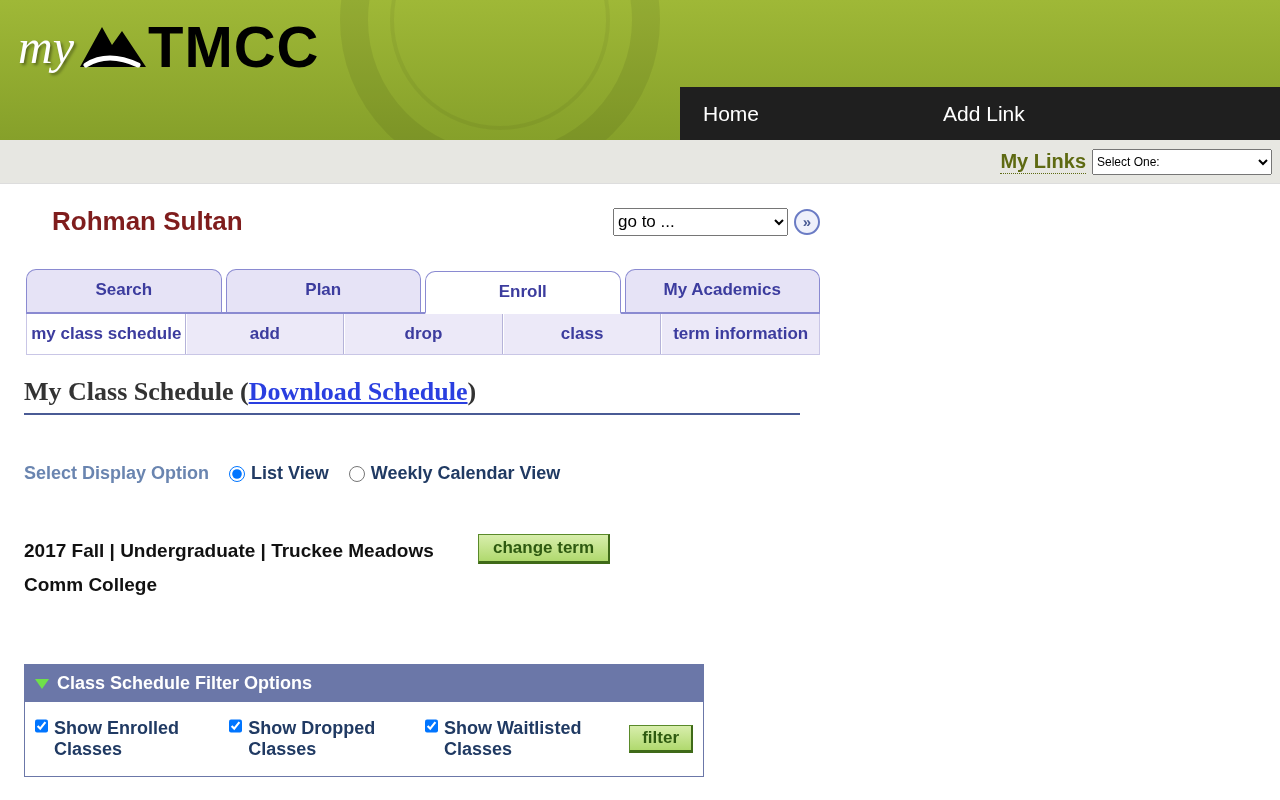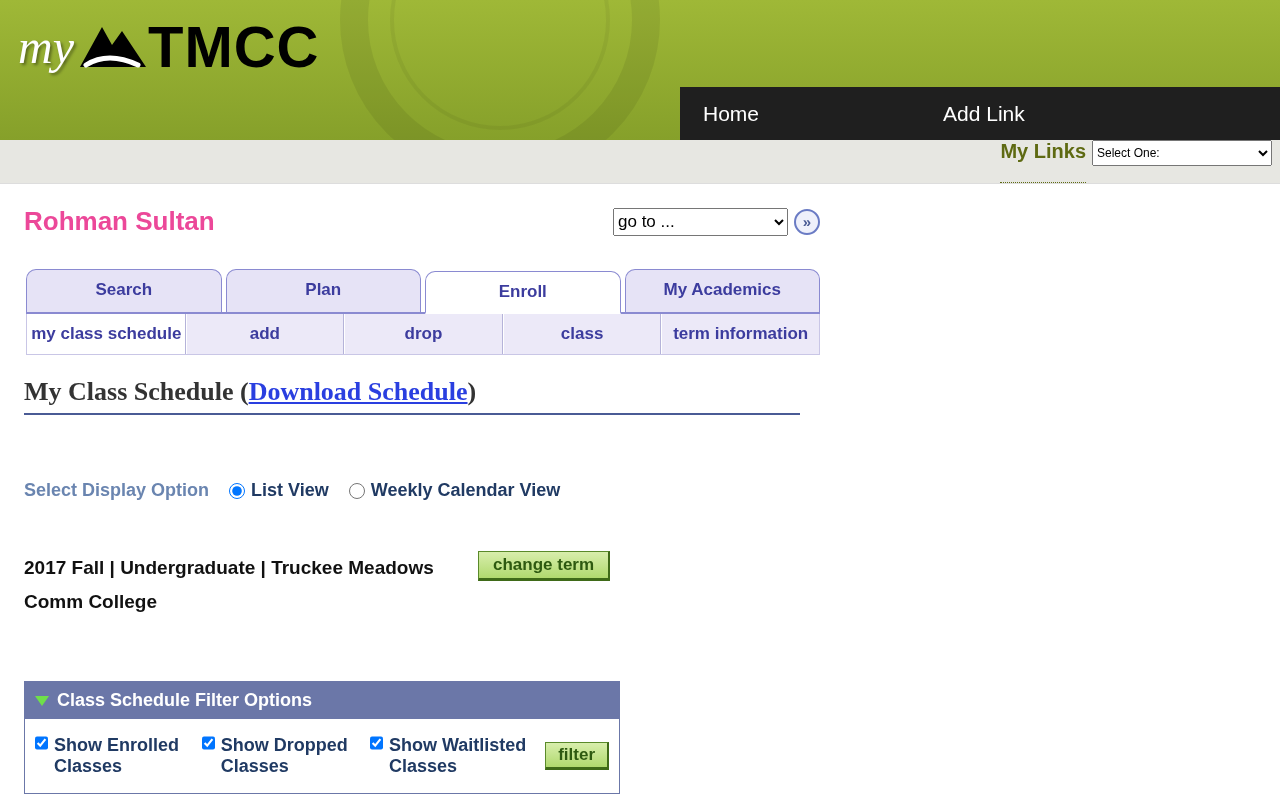--- a/index.html
+++ b/index.html
@@ -70,20 +70,21 @@
     cursor: pointer;
   }
   .topnav .item:first-child{ margin-right: 140px; padding-left: 23px; }
 
   
   .subbar {
     height: 44px;
     background: #e7e7e2;
     border-bottom: 1px solid #ddd;
     display: flex;
+    align-items: center;
     justify-content: flex-end;
     padding-right: 8px;
   }
   .subbar .mylinks-label{
     color: #5e6a12;
     font-weight: bold;
     font-size: 20px;
     border-bottom: 1px dotted #5e6a12;
     margin-right: 6px;
   }
@@ -98,23 +99,24 @@
     padding: 22px 0 30px 24px;
     width: 820px;
   }
   .student-row{
     display:flex;
     justify-content: space-between;
     align-items: center;
     margin-bottom: 32px;
   }
   .student-name{
-    color:#ec4899;
+    color:#7f1d1d;
     font-size:26px;
     font-weight:bold;
+    margin-left:28px;
   }
   .goto-wrap{
     display:flex;
     align-items:center;
     gap:6px;
   }
   .goto-wrap select{
     width:175px; height:28px;
     font-size:17px;
   }
@@ -191,21 +193,21 @@
     text-decoration: underline;
   }
   .hr{
     border:none;
     border-bottom:2px solid #4a5b95;
     width:776px;
   }
 
   
   .display-row{
-    margin-top:65px;
+    margin-top:48px;
     display:flex; align-items:center; gap:20px;
     font-size:18px;
   }
   .display-row .lbl{
     color:#6a85b0; font-weight:bold;
   }
   .display-row label{
     color:#203a63; font-weight:bold;
     display:flex; align-items:center; gap:6px;
   }
@@ -229,21 +231,21 @@
     color:#2e5a10;
     font-weight:bold;
     font-size:17px;
     padding:3px 14px;
     cursor:pointer;
   }
 
   
   .filter-panel{
     margin-top:62px;
-    width:596px;
+    width:680px;
     border:1px solid #6b77a8;
   }
   .filter-head{
     background:#6b77a8;
     color:#fff;
     font-weight:bold;
     font-size:18px;
     padding:8px 10px;
     display:flex; align-items:center; gap:8px;
   }

